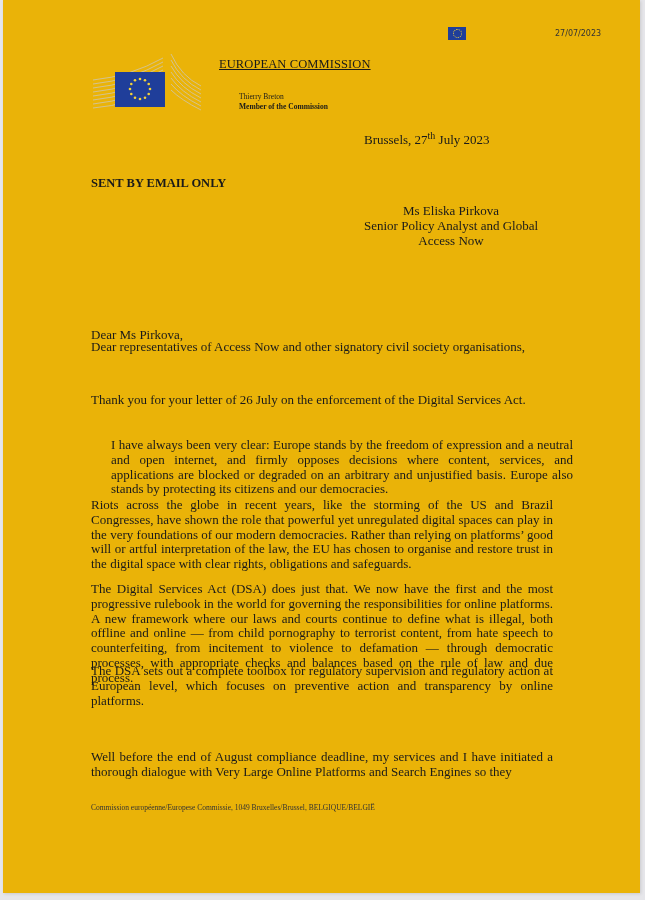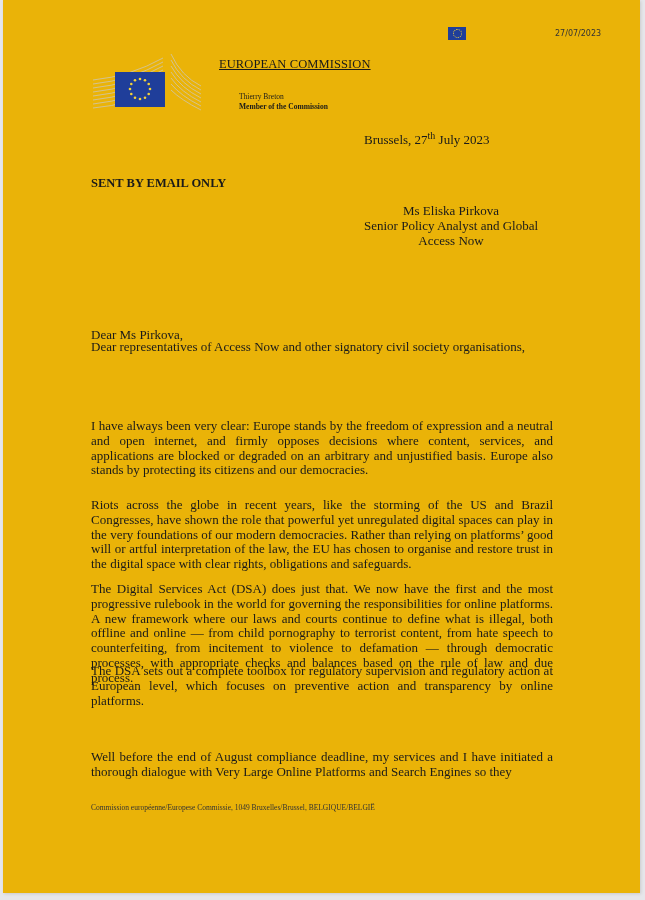--- a/index.html
+++ b/index.html
@@ -30,21 +30,21 @@
   .person { position: absolute; left: 216px; top: 92px; font-size: 7.5px; line-height: 10px; margin-left: 20px; }
   .person .role { font-weight: bold; }
   .place-date { position: absolute; left: 361px; top: 130px; font-size: 13px; }
   .place-date sup { font-size: 10px; }
   .sent { position: absolute; left: 88px; top: 176px; font-size: 12.5px; font-weight: bold; }
   .recipient { position: absolute; left: 361px; top: 203px; font-size: 13px; line-height: 15px; text-align: center; }
   .body-text { position: absolute; left: 88px; width: 462px; font-size: 13px; line-height: 14.8px; text-align: justify; }
   .salute1 { top: 328px; }
   .salute2 { top: 340px; }
   .p1 { top: 393px; }
-  .p2 { top: 419px; }
+  .p2 { top: 438px; margin-left: 20px; }
   .p3 { top: 498px; }
   .p4 { top: 582px; }
   .p5 { top: 664px; }
   .p6 { top: 750px; }
   .footer { position: absolute; left: 88px; top: 803px; font-size: 7.5px; color: #333; }
 </style>
 </head>
 <body>
 
 <div class="page">
@@ -100,20 +100,21 @@
 
   <div class="recipient">
     <div>Ms Eliska Pirkova</div>
     <div>Senior Policy Analyst and Global</div>
     <div>Access Now</div>
   </div>
 
   <div class="body-text salute1">Dear Ms Pirkova,</div>
   <div class="body-text salute2">Dear representatives of Access Now and other signatory civil society organisations,</div>
 
+  <div class="body-text p1">Thank you for your letter of 26 July on the enforcement of the Digital Services Act.</div>
   <div class="body-text p2">I have always been very clear: Europe stands by the freedom of expression and a neutral and open internet, and firmly opposes decisions where content, services, and applications are blocked or degraded on an arbitrary and unjustified basis. Europe also stands by protecting its citizens and our democracies.</div>
   <div class="body-text p3">Riots across the globe in recent years, like the storming of the US and Brazil Congresses, have shown the role that powerful yet unregulated digital spaces can play in the very foundations of our modern democracies. Rather than relying on platforms’ good will or artful interpretation of the law, the EU has chosen to organise and restore trust in the digital space with clear rights, obligations and safeguards.</div>
   <div class="body-text p4">The Digital Services Act (DSA) does just that. We now have the first and the most progressive rulebook in the world for governing the responsibilities for online platforms. A new framework where our laws and courts continue to define what is illegal, both offline and online — from child pornography to terrorist content, from hate speech to counterfeiting, from incitement to violence to defamation — through democratic processes, with appropriate checks and balances based on the rule of law and due process.</div>
   <div class="body-text p5">The DSA sets out a complete toolbox for regulatory supervision and regulatory action at European level, which focuses on preventive action and transparency by online platforms.</div>
   <div class="body-text p6">Well before the end of August compliance deadline, my services and I have initiated a thorough dialogue with Very Large Online Platforms and Search Engines so they</div>
 
   <div class="footer">Commission européenne/Europese Commissie, 1049 Bruxelles/Brussel, BELGIQUE/BELGIË</div>
 </div>
 
 </body></html>

